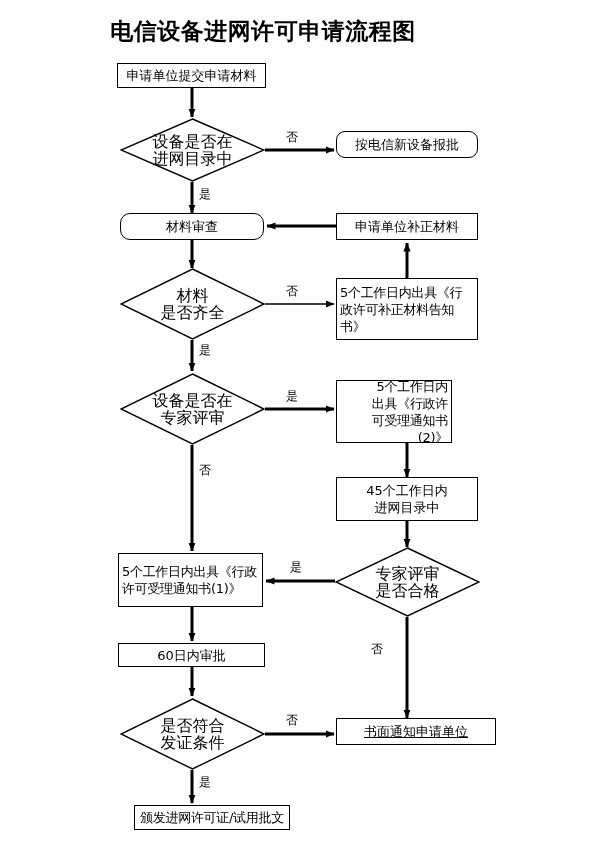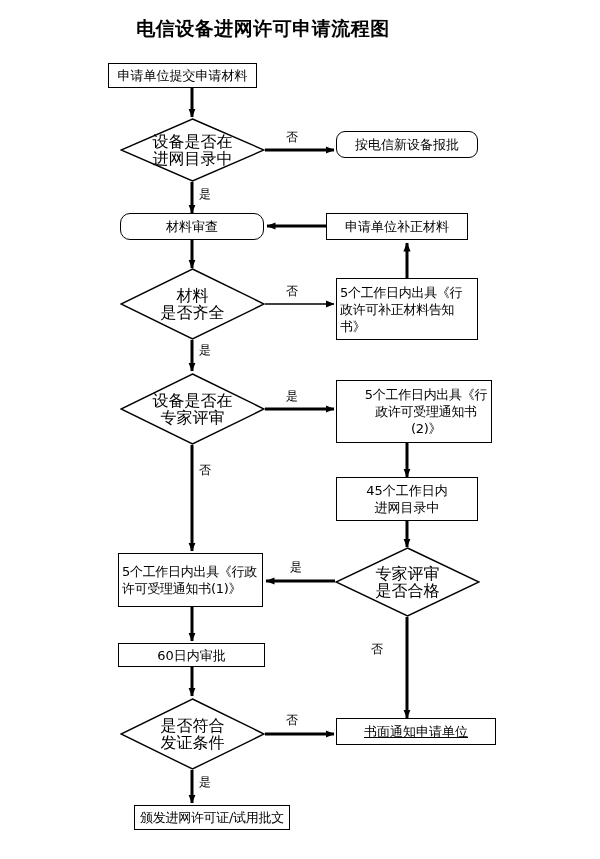--- a/index.html
+++ b/index.html
@@ -21,21 +21,21 @@
     top: 0;
     width: 600px;
     height: 859px;
   }
   .title {
     position: absolute;
     left: 0;
     top: 16px;
     width: 526px;
     text-align: center;
-    font-size: 19px;
+    font-size: 23px;
     font-weight: bold;
     letter-spacing: 0.5px;
     font-family: "DejaVu Serif", "Liberation Serif", serif;
   }
   .node {
     position: absolute;
     box-sizing: border-box;
     display: flex;
     align-items: center;
     justify-content: center;
@@ -133,31 +133,31 @@
 
     <line x1="192" y1="666" x2="192" y2="696" stroke="#000" stroke-width="3" marker-end="url(#arw)"></line>
 
     <line x1="265" y1="734" x2="334" y2="734" stroke="#000" stroke-width="3" marker-end="url(#arw)"></line>
 
     <line x1="407" y1="617" x2="407" y2="718" stroke="#000" stroke-width="3" marker-end="url(#arw)"></line>
 
     <line x1="192" y1="770" x2="192" y2="803" stroke="#000" stroke-width="3" marker-end="url(#arw)"></line>
   </svg>
 
-  <div class="node box" style="left:108px; top:63px; width:149px; height:25px;">申请单位提交申请材料</div>
+  <div class="node box" style="left:117px; top:63px; width:149px; height:25px;">申请单位提交申请材料</div>
 
   <div class="node box" style="left:336px; top:131px; width:142px; height:27px;border-radius:9px;">按电信新设备报批</div>
 
   <div class="node box" style="left:120px; top:213px; width:144px; height:27px;border-radius:10px;">材料审查</div>
 
-  <div class="node box" style="left:326px; top:213px; width:142px; height:27px;">申请单位补正材料</div>
+  <div class="node box" style="left:336px; top:213px; width:142px; height:27px;">申请单位补正材料</div>
 
   <div class="node box tight" style="left:336px; top:278px; width:142px; height:62px; justify-content:flex-start; text-align:left;">5个工作日内出具《行政许可补正材料告知书》</div>
 
-  <div class="node box tight" style="left:336px; top:380px; width:156px; height:63px; justify-content:flex-start; text-align:center;padding-left:27px;">5个工作日内出具《行政许可受理通知书(2)》</div>
+  <div class="node box tight" style="left:336px; top:380px; width:116px; height:63px; justify-content:flex-start; text-align:right;padding-left:27px;">5个工作日内出具《行政许可受理通知书(2)》</div>
 
   <div class="node box" style="left:336px; top:477px; width:142px; height:44px; white-space:pre-line;">45个工作日内
 进网目录中</div>
 
   <div class="node box tight" style="left:118px; top:553px; width:145px; height:54px; justify-content:flex-start; text-align:left;">5个工作日内出具《行政许可受理通知书(1)》</div>
 
   <div class="node box" style="left:118px; top:643px; width:147px; height:24px;">60日内审批</div>
 
   <div class="node box" style="left:336px; top:718px; width:160px; height:27px;text-decoration:underline;">书面通知申请单位</div>
 

